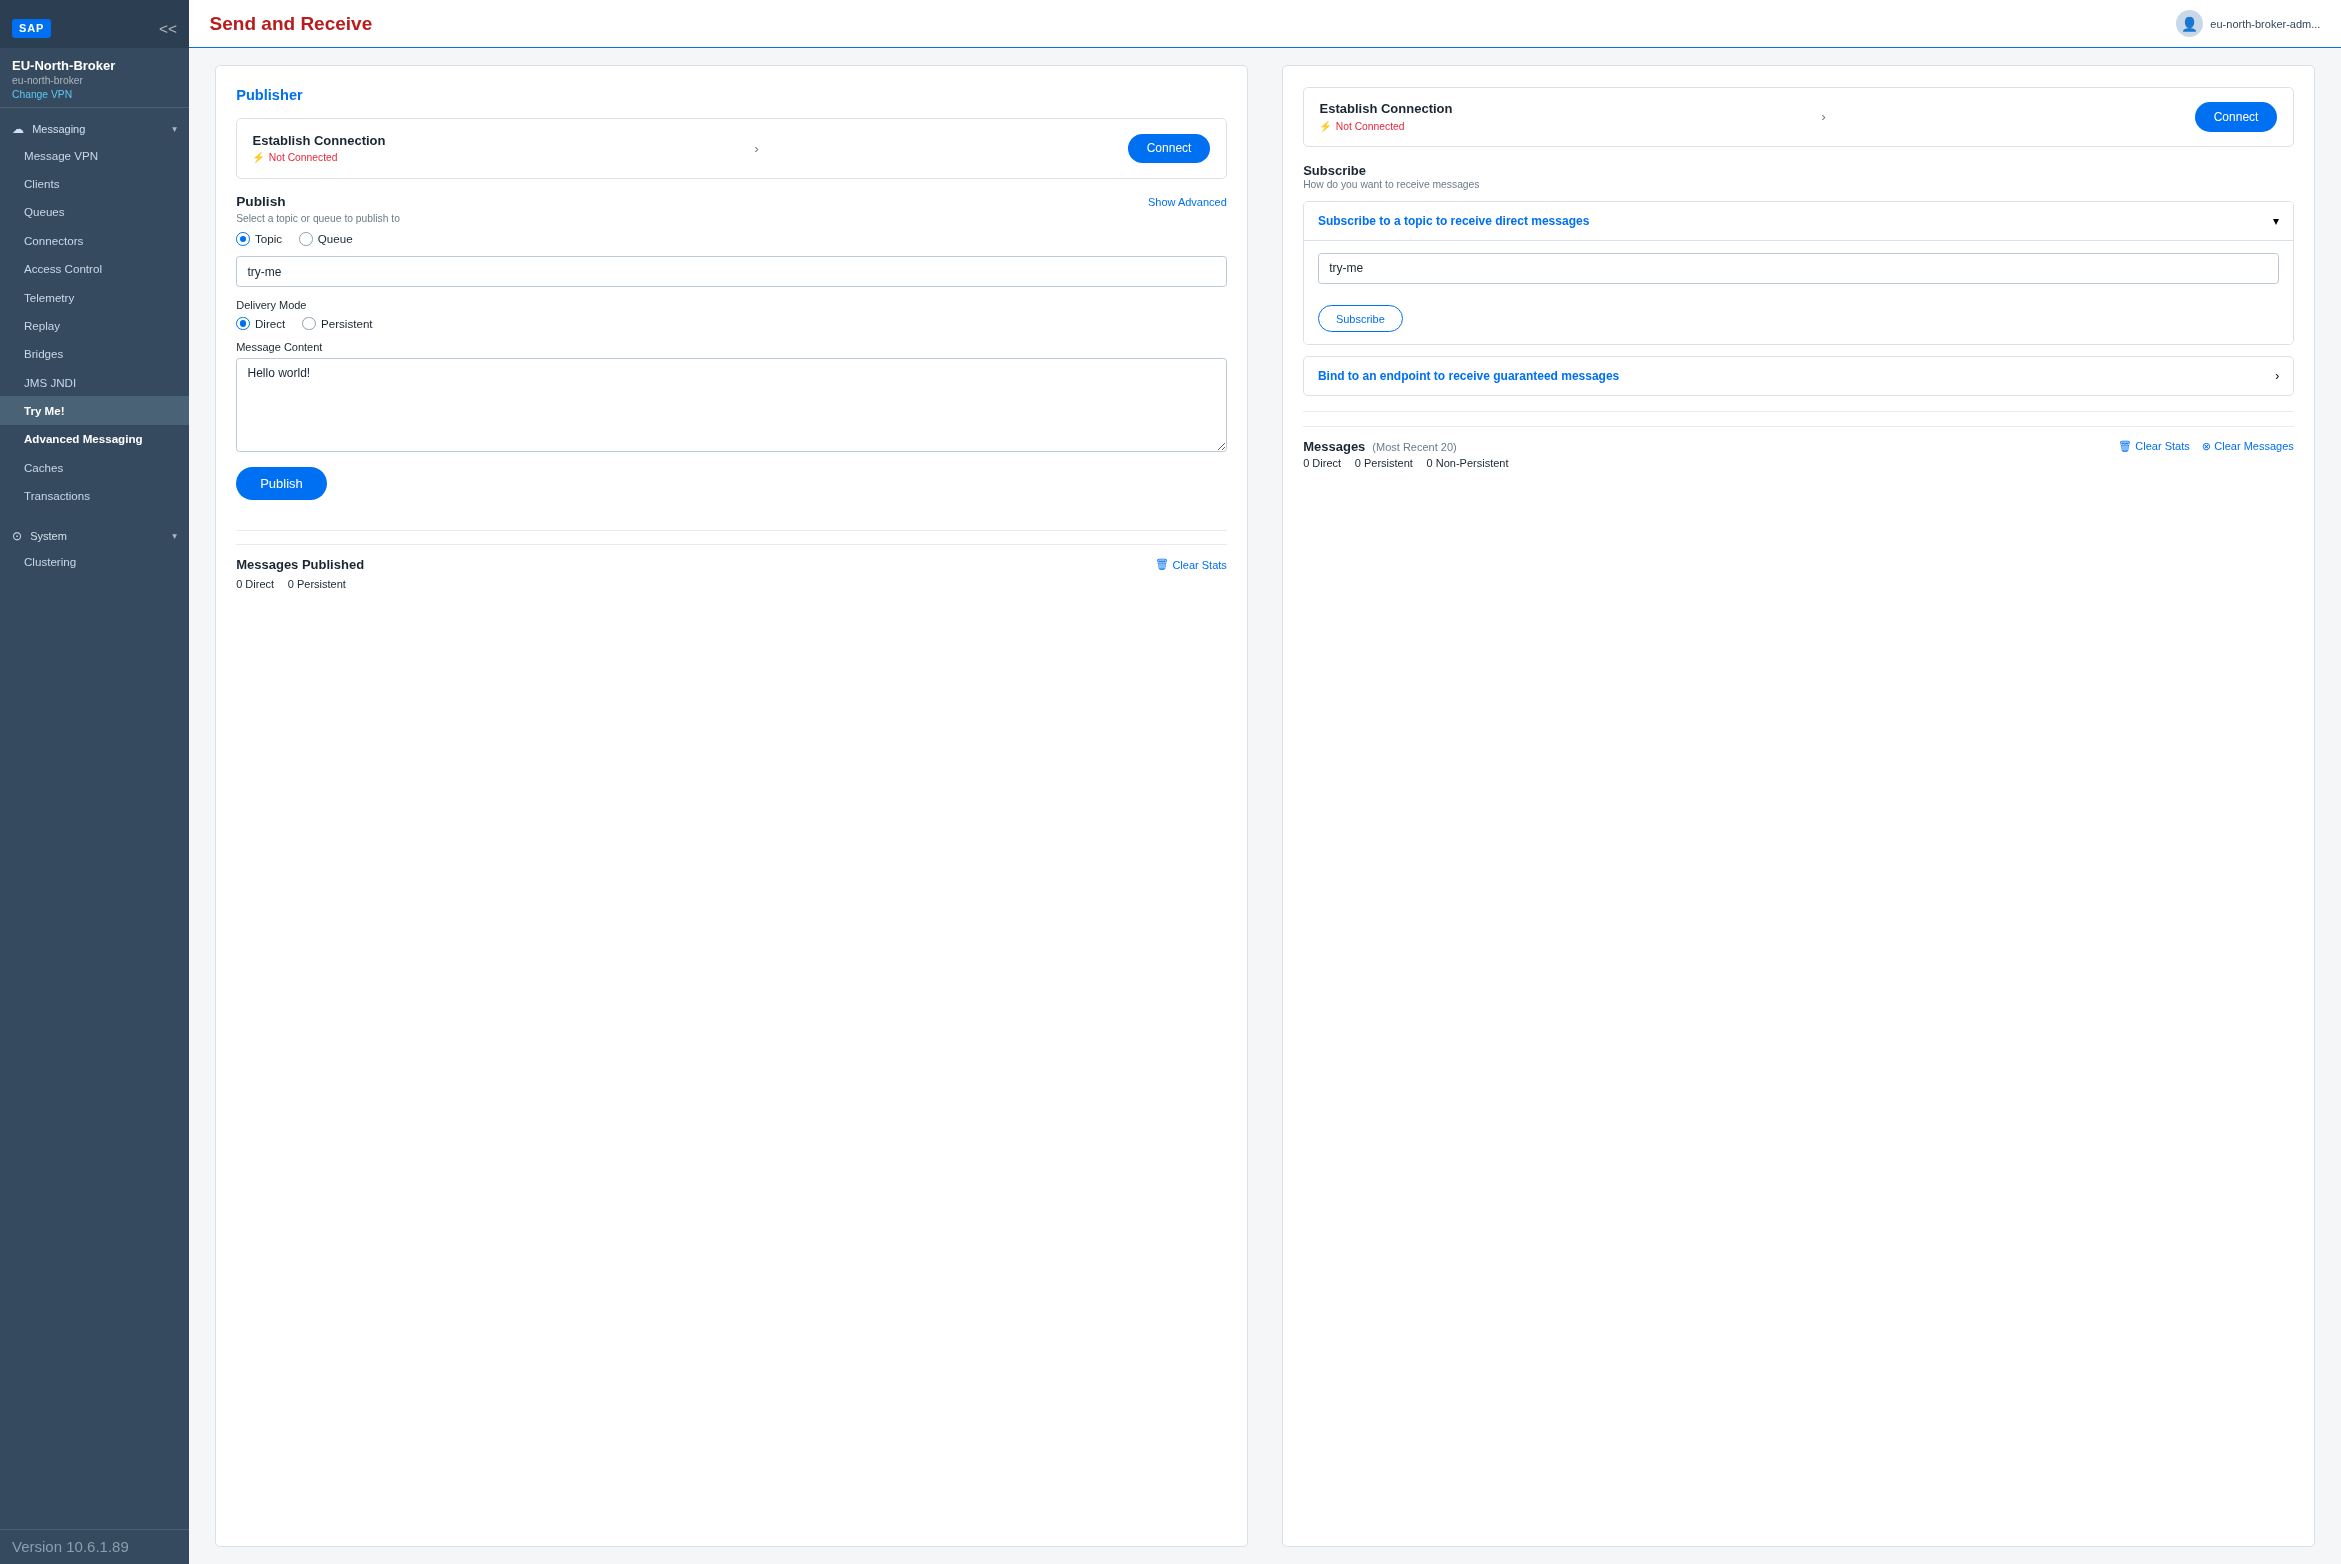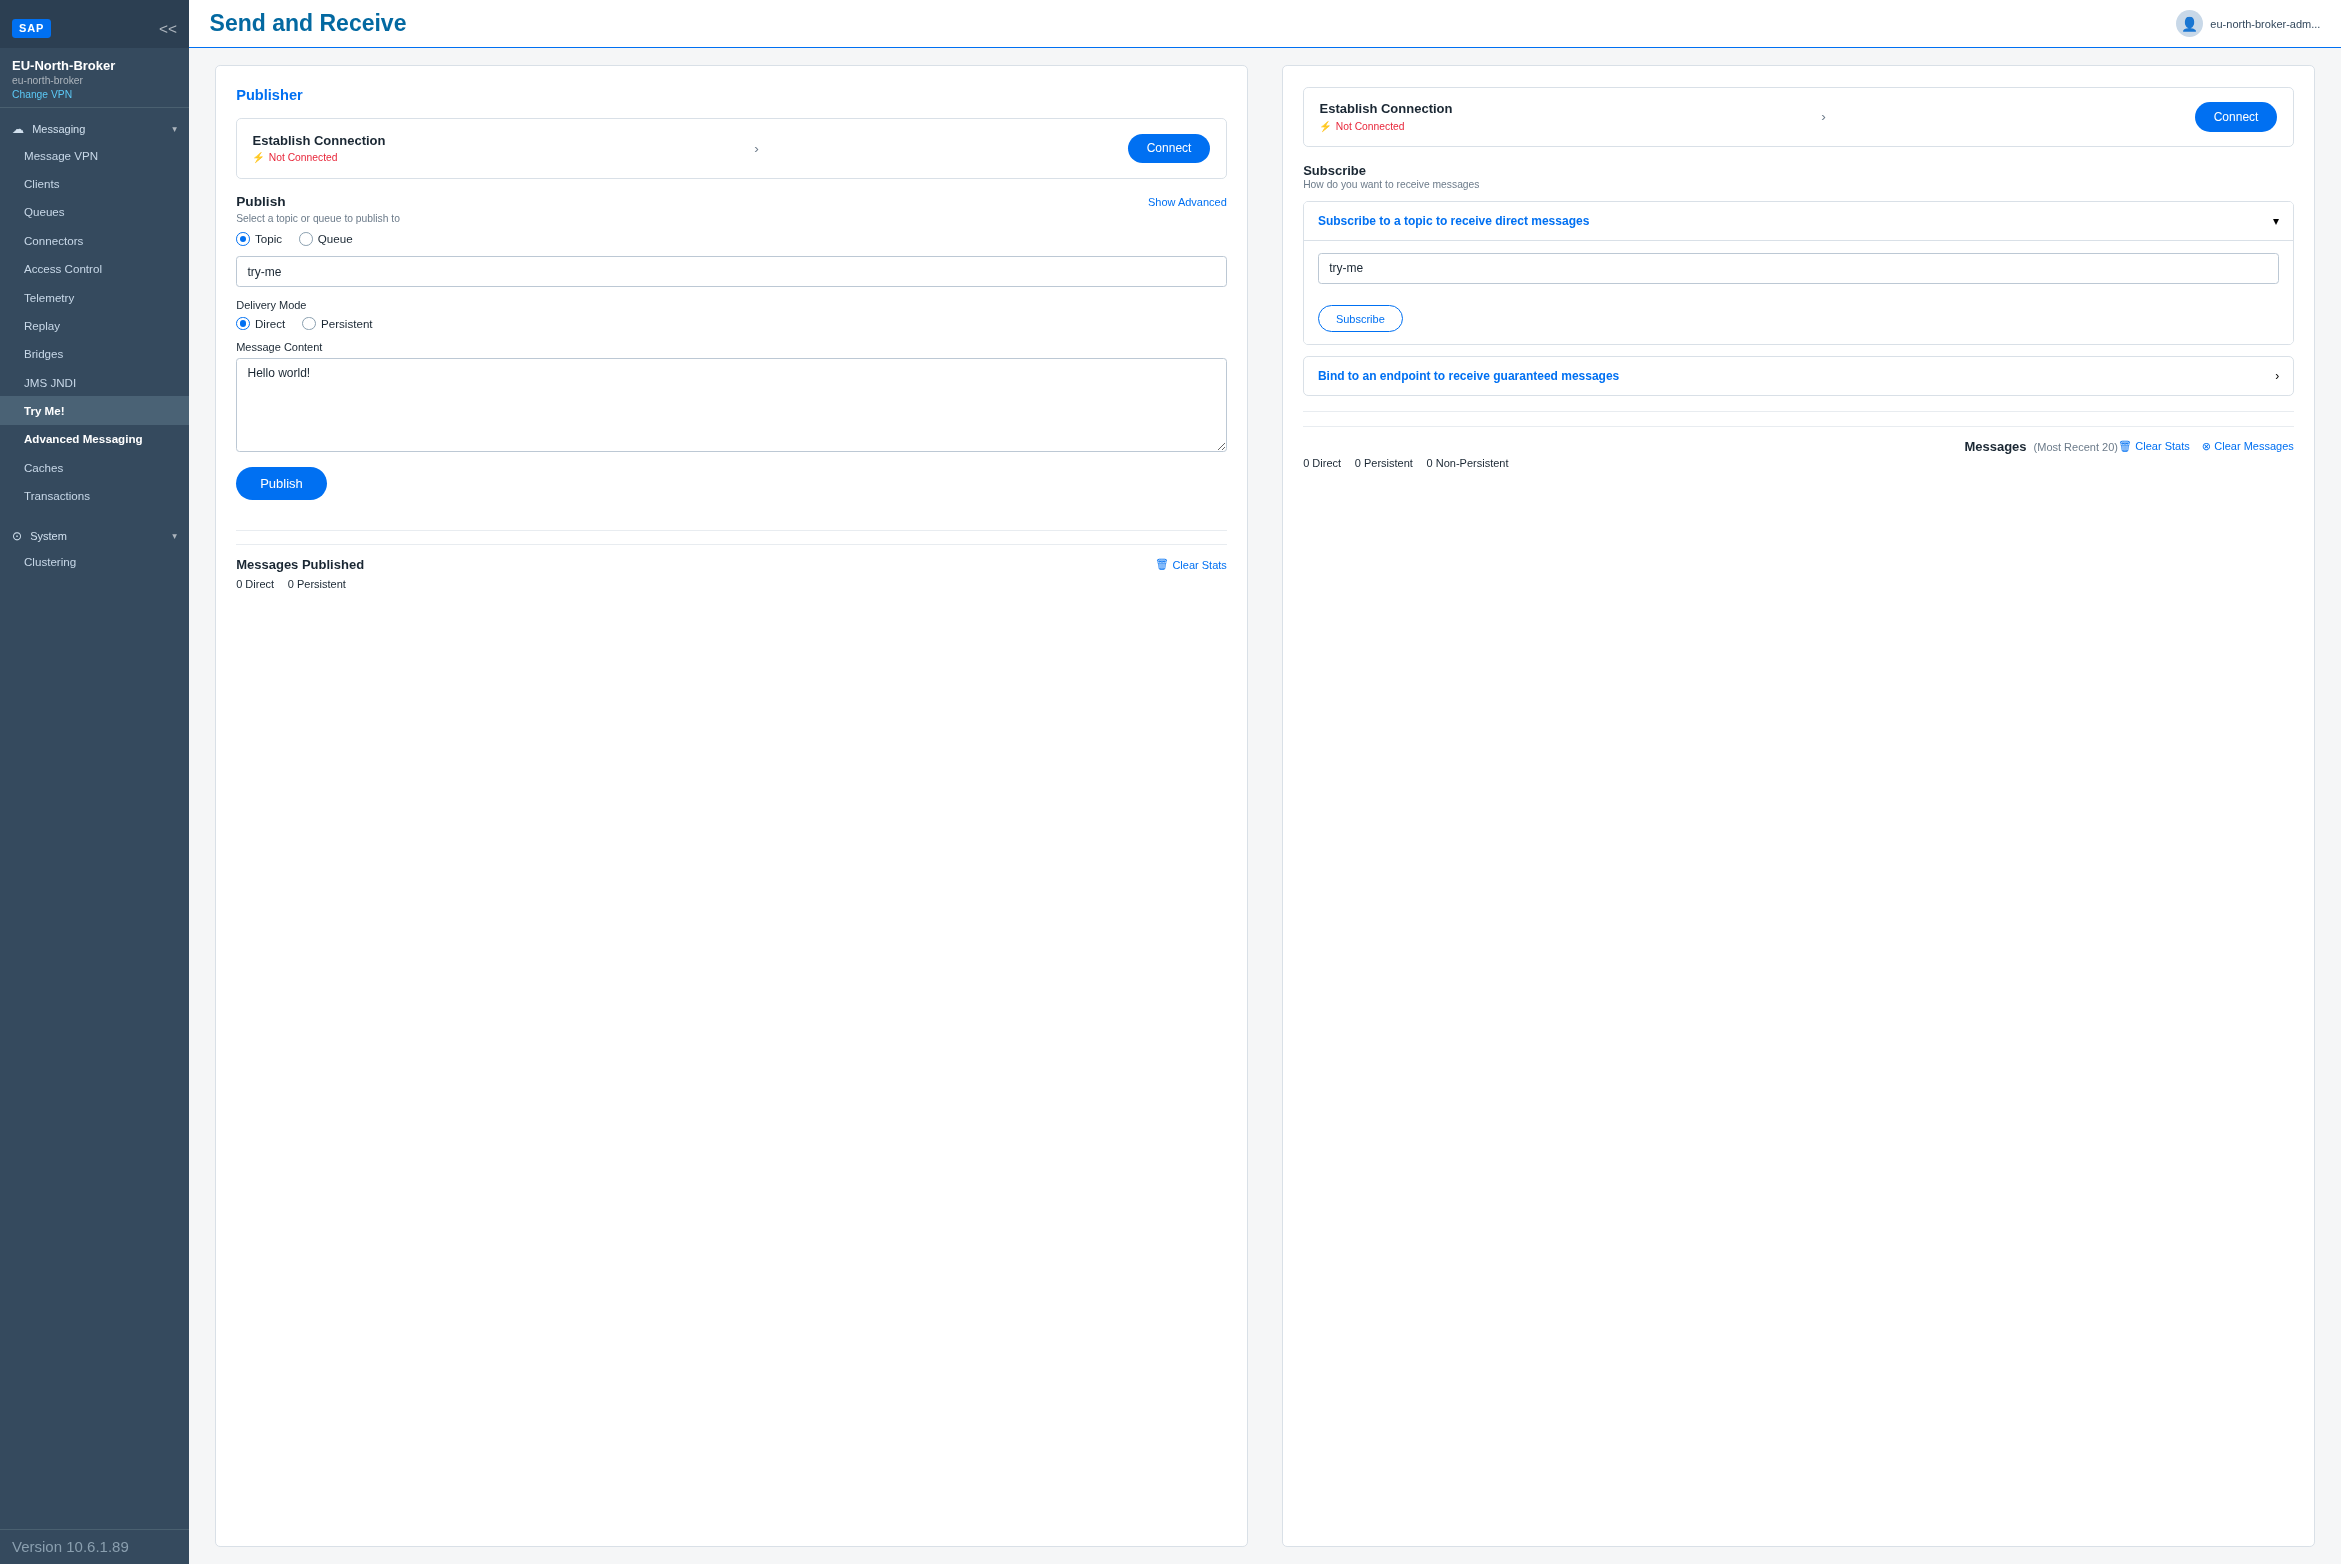--- a/index.html
+++ b/index.html
@@ -123,23 +123,23 @@
       background: #fff;
       border-bottom: 1.7px solid #0070f2;
       display: flex;
       align-items: center;
       justify-content: space-between;
       padding: 0 20.6px;
       height: 48px;
       min-height: 48px;
     }
     .page-title {
-      font-size: 23px;
-      font-weight: 600;
-      color: #0369a1;
+      font-size: 19px;
+      font-weight: 600;
+      color: #b91c1c;
     }
     .user-area {
       display: flex;
       align-items: center;
       gap: 6.9px;
       color: #354a5e;
       font-size: 11px;
     }
     .user-icon {
       width: 27.5px;
@@ -427,21 +427,21 @@
     }
 
     
     .messages-received {
       border-top: 0.9px solid #e8ecf0;
       padding-top: 12px;
     }
     .messages-received-header {
       display: flex;
       align-items: center;
-      justify-content: flex-end;
+      justify-content: space-between;
       margin-bottom: 3.4px;
     }
     .messages-received-title {
       font-size: 13px;
       font-weight: 600;
       color: #1a2733;
     }
     .clear-actions {
       display: flex;
       gap: 12px;

